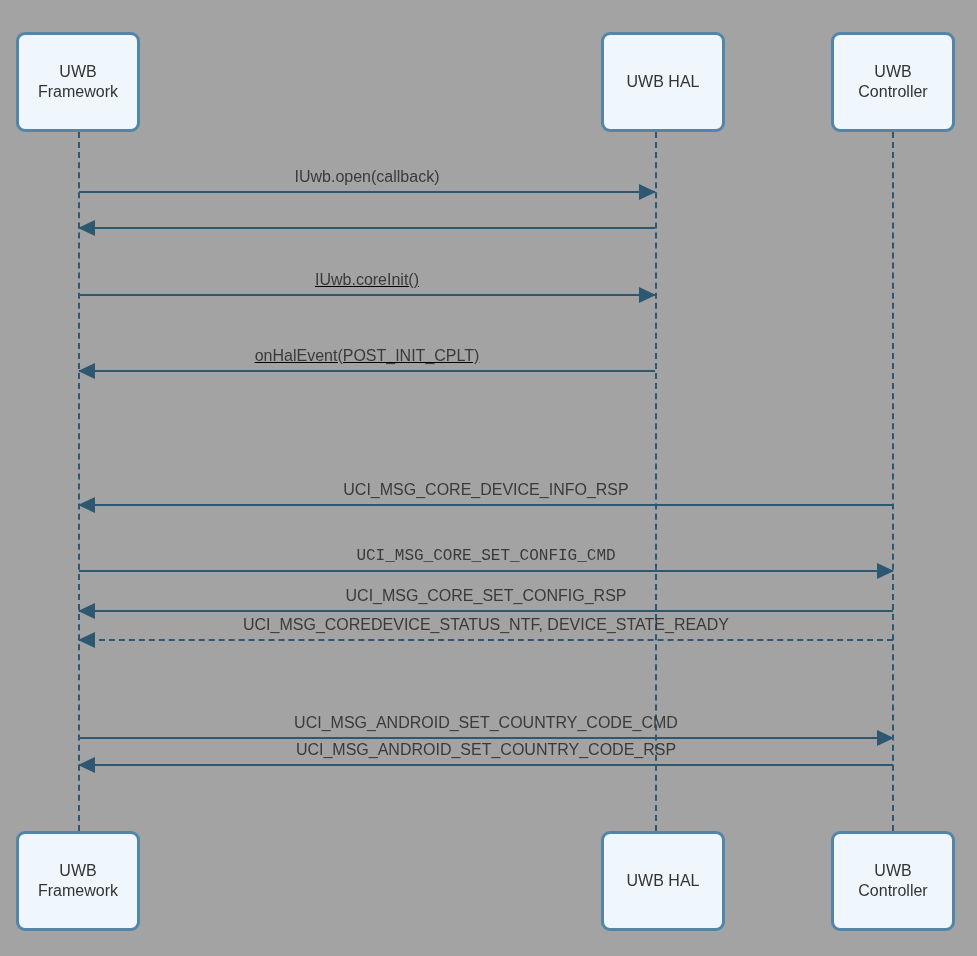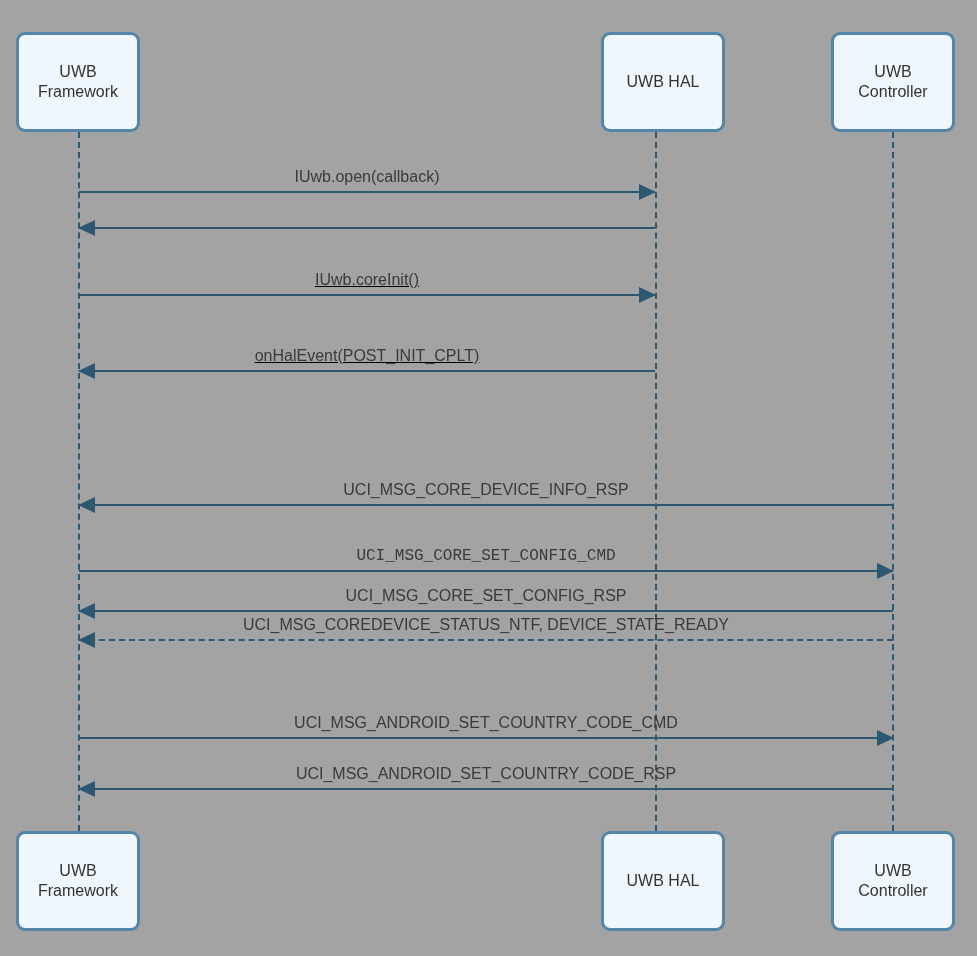--- a/index.html
+++ b/index.html
@@ -81,21 +81,21 @@
   .m1  { top: 167px; }
   .m2  { top: 227px; }
   .m3  { top: 270px; text-decoration: underline; }
   .m4  { top: 346px; text-decoration: underline; }
   .m5  { top: 406px; }
   .m6  { top: 480px; }
   .m7  { top: 546px; font-family: Liberation Mono, monospace; }
   .m8  { top: 586px; }
   .m9  { top: 615px; }
   .m10 { top: 706px; margin-top: 7px; }
-  .m11 { top: 764px; }
+  .m11 { top: 740px; }
 </style>
 </head>
 <body>
 
 <div class="canvas">
 
   <div class="pbox pos-fw row-top">
     <span class="pbox-label">UWB Framework</span>
   </div>
   <div class="pbox pos-hal row-top">

